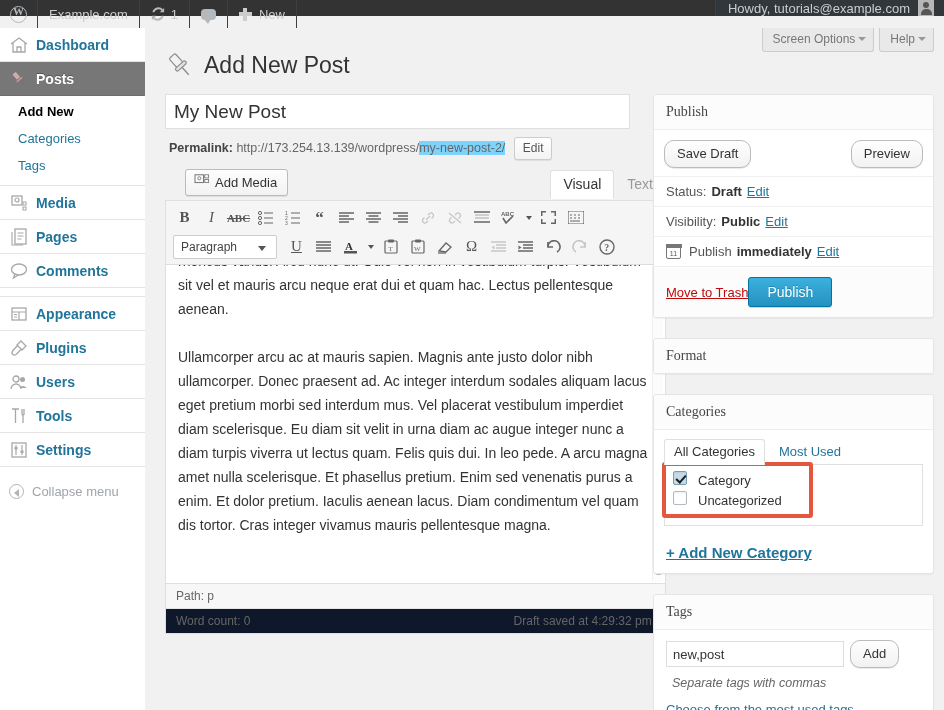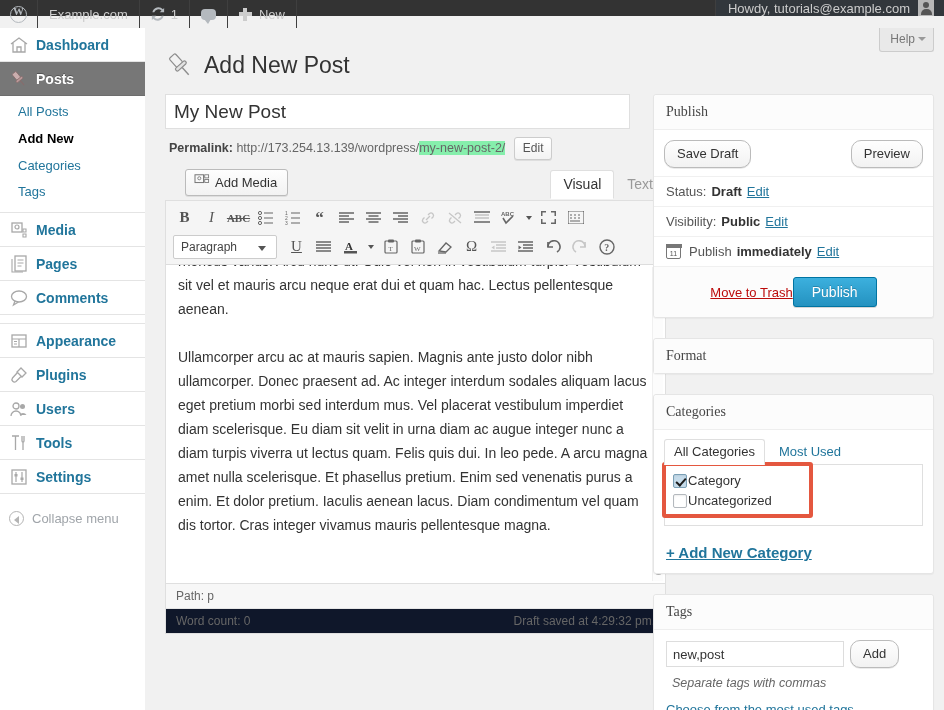--- a/index.html
+++ b/index.html
@@ -156,21 +156,21 @@
     width:465px; height:35px; font-size:19px; padding:3px 8px;
     border:1px solid #dfdfdf; background:#fff; color:#333;
     border-radius:0; outline:none;
     font-family:"Liberation Sans", sans-serif;
   }
   #edit-slug-box {
     padding:7px 0 3px 4px; font-size:12.5px; color:#666; line-height:24px;
   }
   #edit-slug-box strong { color:#444; }
   .permalink-url { color:#666; }
-  .slug-hl { background:#86efac; }
+  .slug-hl { background:#7dd3fc; }
   .btn-small {
     display:inline-block; background:#f7f7f7;
     background-image:linear-gradient(to bottom,#fff,#f3f3f3);
     border:1px solid #ccc; border-radius:3px; padding:1px 8px 2px;
     font-size:12px; color:#555; margin-left:5px; line-height:18px;
     box-shadow:0 1px 0 rgba(0,0,0,.08); vertical-align:middle;
   }
 
   
   .wp-media-buttons { padding:6px 0 4px 0; }
@@ -305,21 +305,21 @@
   .cal-ico::before {
     content:""; position:absolute; left:-1.5px; right:-1.5px; top:-1.5px;
     height:4px; background:#777;
   }
   .cal-ico::after {
     content:"11"; position:absolute; left:0; right:0; bottom:0px;
     text-align:center; font-size:7px; line-height:8px; color:#555;
   }
   #major-publishing-actions {
     padding:10px 12px; border-top:1px solid #f0f0f0;
-    display:flex; justify-content:center; align-items:center;
+    display:flex; justify-content:flex-start; align-items:center;
     background:#fcfcfc; border-radius:0 0 3px 3px;
   }
   .submitdelete {
     color:#bc0b0b; text-decoration:underline; font-size:13px;
   }
   .button-primary {
     background:#2ea2cc; background-image:linear-gradient(to bottom,#3cb0de,#2492c0);
     border:1px solid #0074a2; border-radius:3px; color:#fff;
     padding:6px 18px; font-size:14px; box-shadow:0 1px 0 rgba(0,0,0,.15);
     text-shadow:0 -1px 0 rgba(0,0,0,.2);
@@ -335,21 +335,21 @@
   }
   .cat-tab.tabs {
     background:#fff; border-color:#dfdfdf; color:#333; z-index:3;
     border-bottom:1px solid #fff;
   }
   .categorydiv-wrap { padding:0 10px 10px 10px; }
   .tabs-panel {
     border:1px solid #dfdfdf; background:#fff; height:62px;
     padding:6px 8px; position:relative; margin-top:0;
   }
-  .cat-item { display:flex; align-items:center; gap:1px; font-size:13px;
+  .cat-item { display:flex; align-items:flex-start; gap:11px; font-size:13px;
     color:#333; line-height:20px; }
   input.cb {
     -webkit-appearance:none; appearance:none; width:14px; height:14px;
     border:1px solid #b4b9be; border-radius:2px; background:#fff;
     position:relative; margin:0; flex:0 0 14px;
     box-shadow:inset 0 1px 2px rgba(0,0,0,.07);
   }
   input.cb:checked { background:#c5dbea; border-color:#7a9fb5; }
   input.cb:checked::after {
     content:""; position:absolute; left:4px; top:0.5px; width:4px; height:8px;
@@ -430,21 +430,20 @@
             <rect x="7.5" y="2" width="5" height="8" rx="1" fill="#d9b8b8" stroke="#8a6b6b" stroke-width=".8"></rect>
             <rect x="6" y="9.5" width="8" height="2.4" rx="1" fill="#c8a0a0" stroke="#8a6b6b" stroke-width=".8"></rect>
             <path d="M10 12v6" stroke="#8a6b6b" stroke-width="1.1"></path>
           </g>
         </svg>
     </span>
     <span>Posts</span>
   </div>
 
   <div class="submenu">
-    <a class="submenu-item">All Posts</a>
     <a class="submenu-item current">Add New</a>
     <a class="submenu-item">Categories</a>
     <a class="submenu-item">Tags</a>
   </div>
 
   <div class="menu-top">
     <span class="menu-ico">
       <svg width="20" height="20" viewBox="0 0 20 20">
           <rect x="3" y="3" width="10" height="9" fill="none" stroke="#999" stroke-width="1.3"></rect>
           <circle cx="8" cy="7" r="2" fill="none" stroke="#999" stroke-width="1.2"></circle>
@@ -533,20 +532,21 @@
 
   <div class="collapse-row">
     <span class="collapse-ico"></span>
     <span>Collapse menu</span>
   </div>
 </div>
 
 <div id="wpbody">
 
   <div id="screen-meta-links">
+    <div class="screen-btn">Screen Options</div>
     <div class="screen-btn">Help</div>
   </div>
 
   <h1 class="page-title">
     <span class="pin-icon">
       <svg width="30" height="30" viewBox="0 0 30 30">
           <g transform="rotate(-42 15 15)">
             <rect x="11" y="3" width="8" height="12" rx="1.5" fill="#f2f2f2" stroke="#8d8d8d" stroke-width="1.2"></rect>
             <rect x="8.5" y="14.5" width="13" height="3.6" rx="1.6" fill="#e2e2e2" stroke="#8d8d8d" stroke-width="1.2"></rect>
             <path d="M15 18.3V28" stroke="#8d8d8d" stroke-width="1.4"></path>

